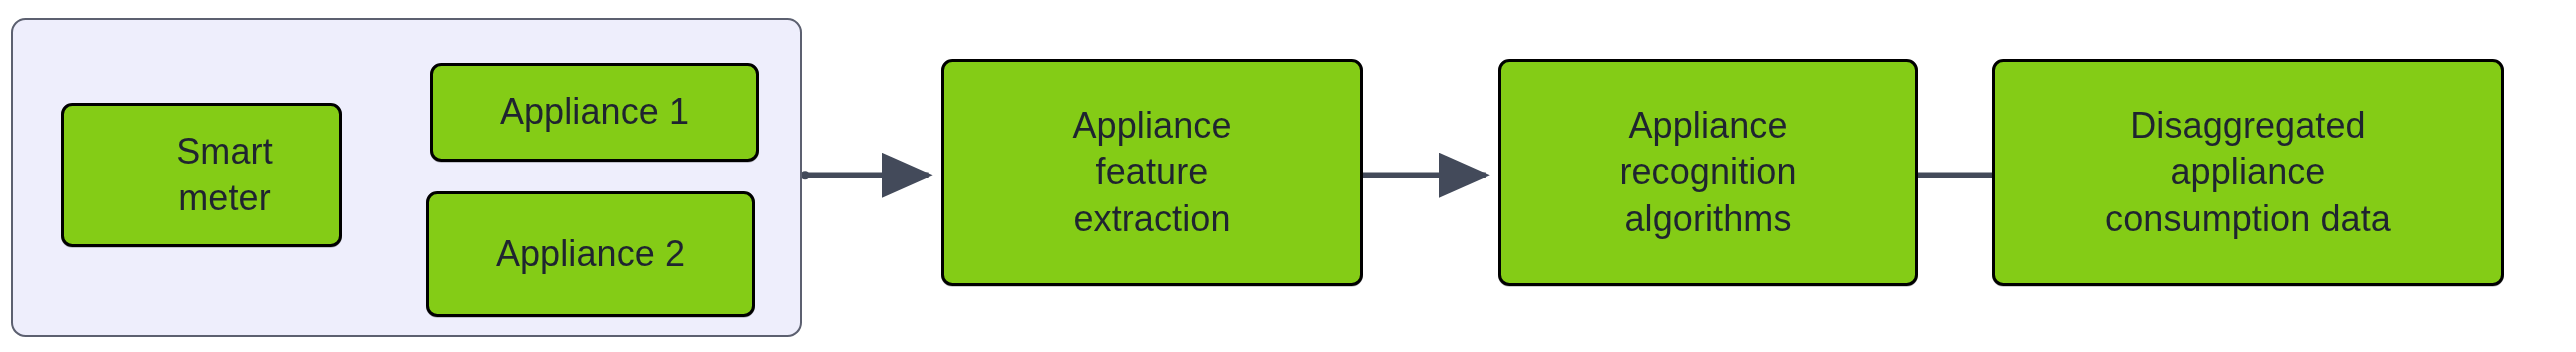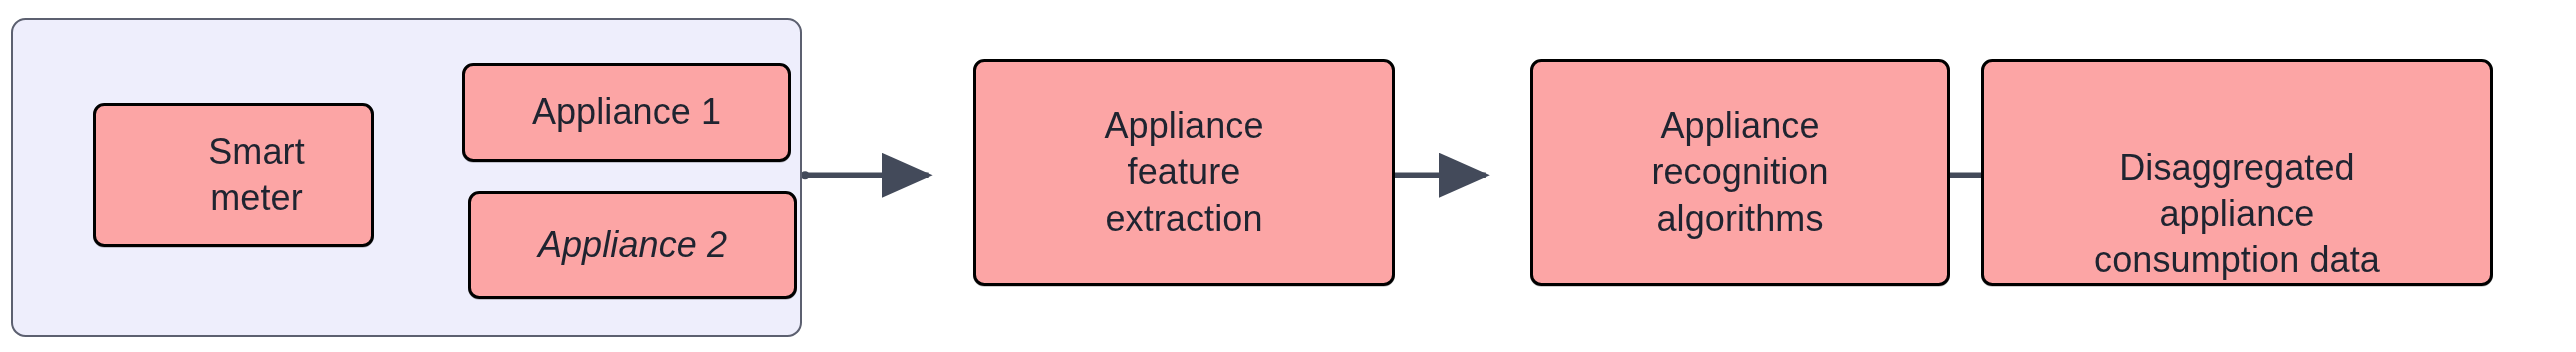--- a/index.html
+++ b/index.html
@@ -20,33 +20,32 @@
   #svg-layer {
     position: absolute;
     left: 0;
     top: 0;
     width: 2576px;
     height: 353px;
   }
   .node {
     position: absolute;
     box-sizing: border-box;
-    background: #fca5a5;
+    background: #84cc16;
     border: 3.2px solid #000000;
     border-radius: 11.3px;
     display: flex;
     align-items: center;
     justify-content: center;
     text-align: center;
     color: #1f2430;
     font-size: 36px;
     line-height: 1.28;
     letter-spacing: 0.1px;
     box-shadow: 0 0.8px 0 rgba(0,0,0,0.25);
-    margin-left: 32px;
   }
   .node .label {
     display: block;
     padding: 0 11.3px;
     white-space: pre-line;
   }
   .group-box {
     position: absolute;
     box-sizing: border-box;
     background: #eeeefc;
@@ -82,36 +81,36 @@
 
   <div class="node" style="left:61px; top:103px; width:281px; height:144px;padding-left:46px;">
     <span class="label">Smart
 meter</span>
   </div>
 
   <div class="node" style="left:430px; top:63px; width:329px; height:99px;">
     <span class="label">Appliance 1</span>
   </div>
 
-  <div class="node" style="left:436px; top:191px; width:329px; height:108px;font-style:italic;">
+  <div class="node" style="left:426px; top:191px; width:329px; height:126px;">
     <span class="label">Appliance 2</span>
   </div>
 
   <div class="node" style="left:941px; top:59px; width:422px; height:227px;">
     <span class="label">Appliance
 feature
 extraction</span>
   </div>
 
   <div class="node" style="left:1498px; top:59px; width:420px; height:227px;">
     <span class="label">Appliance
 recognition
 algorithms</span>
   </div>
 
-  <div class="node" style="left:1949px; top:59px; width:512px; height:227px;align-items:flex-end;">
+  <div class="node" style="left:1992px; top:59px; width:512px; height:227px;">
     <span class="label">Disaggregated
 appliance
 consumption data</span>
   </div>
 
 </div>
 
 
 </body></html>

